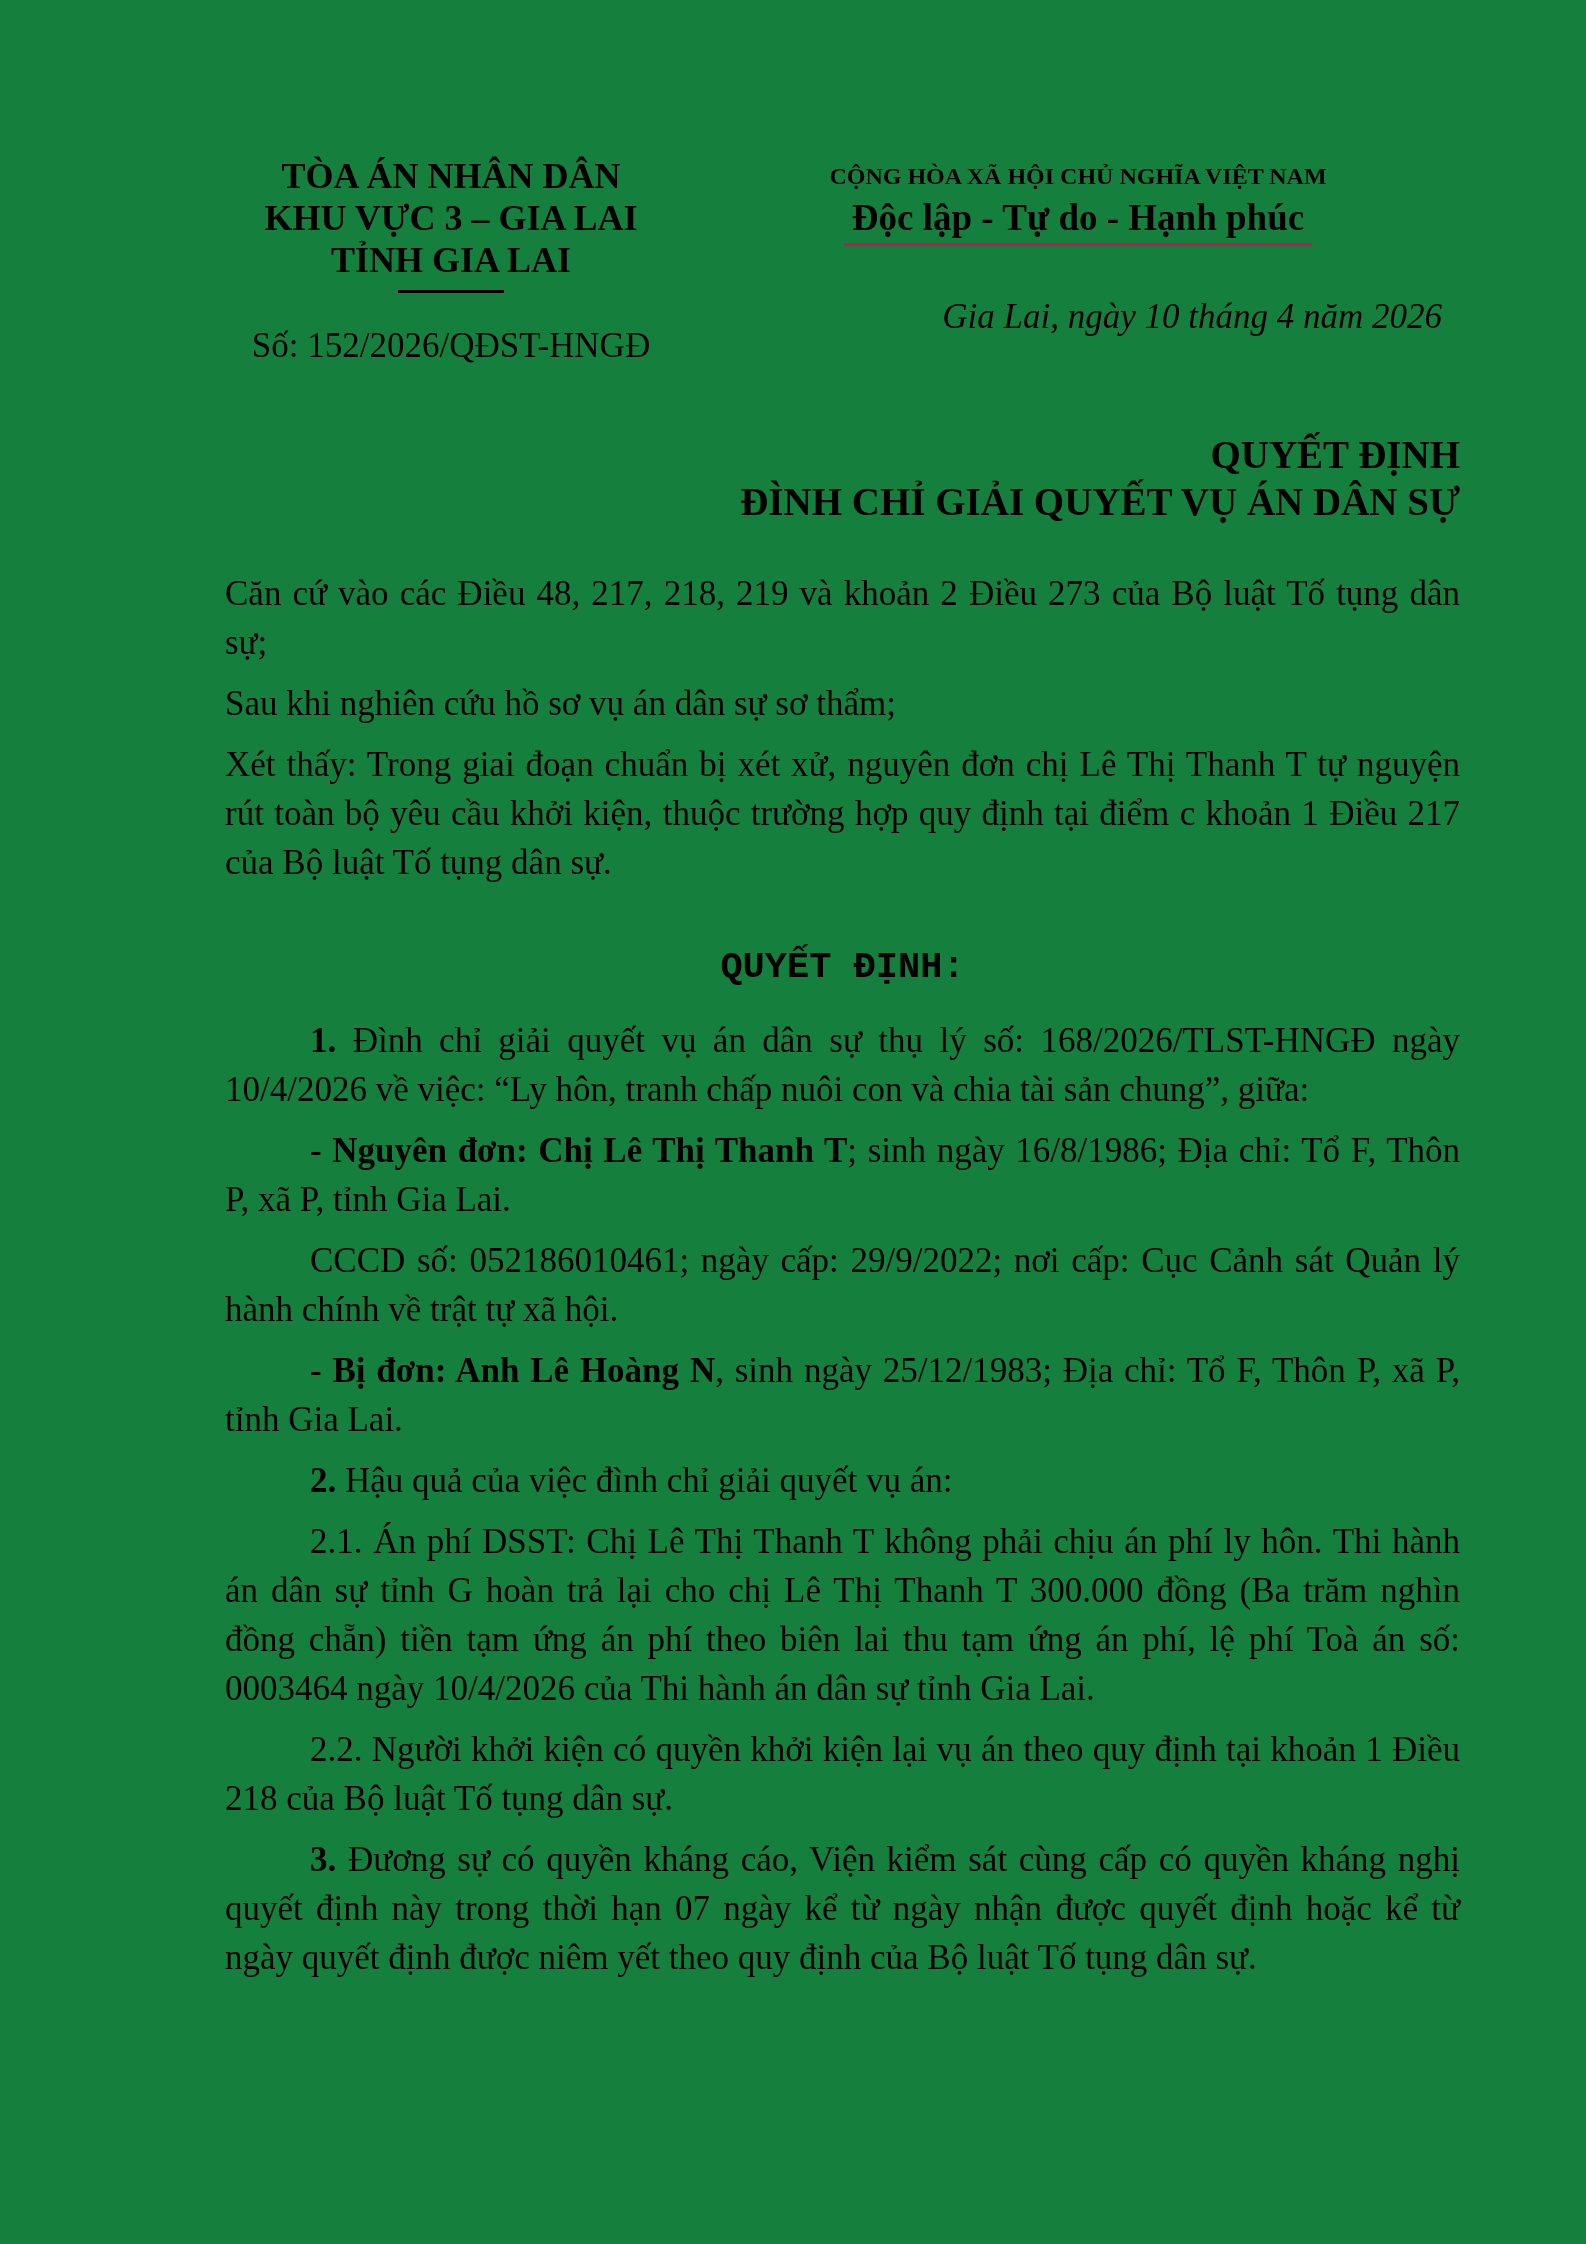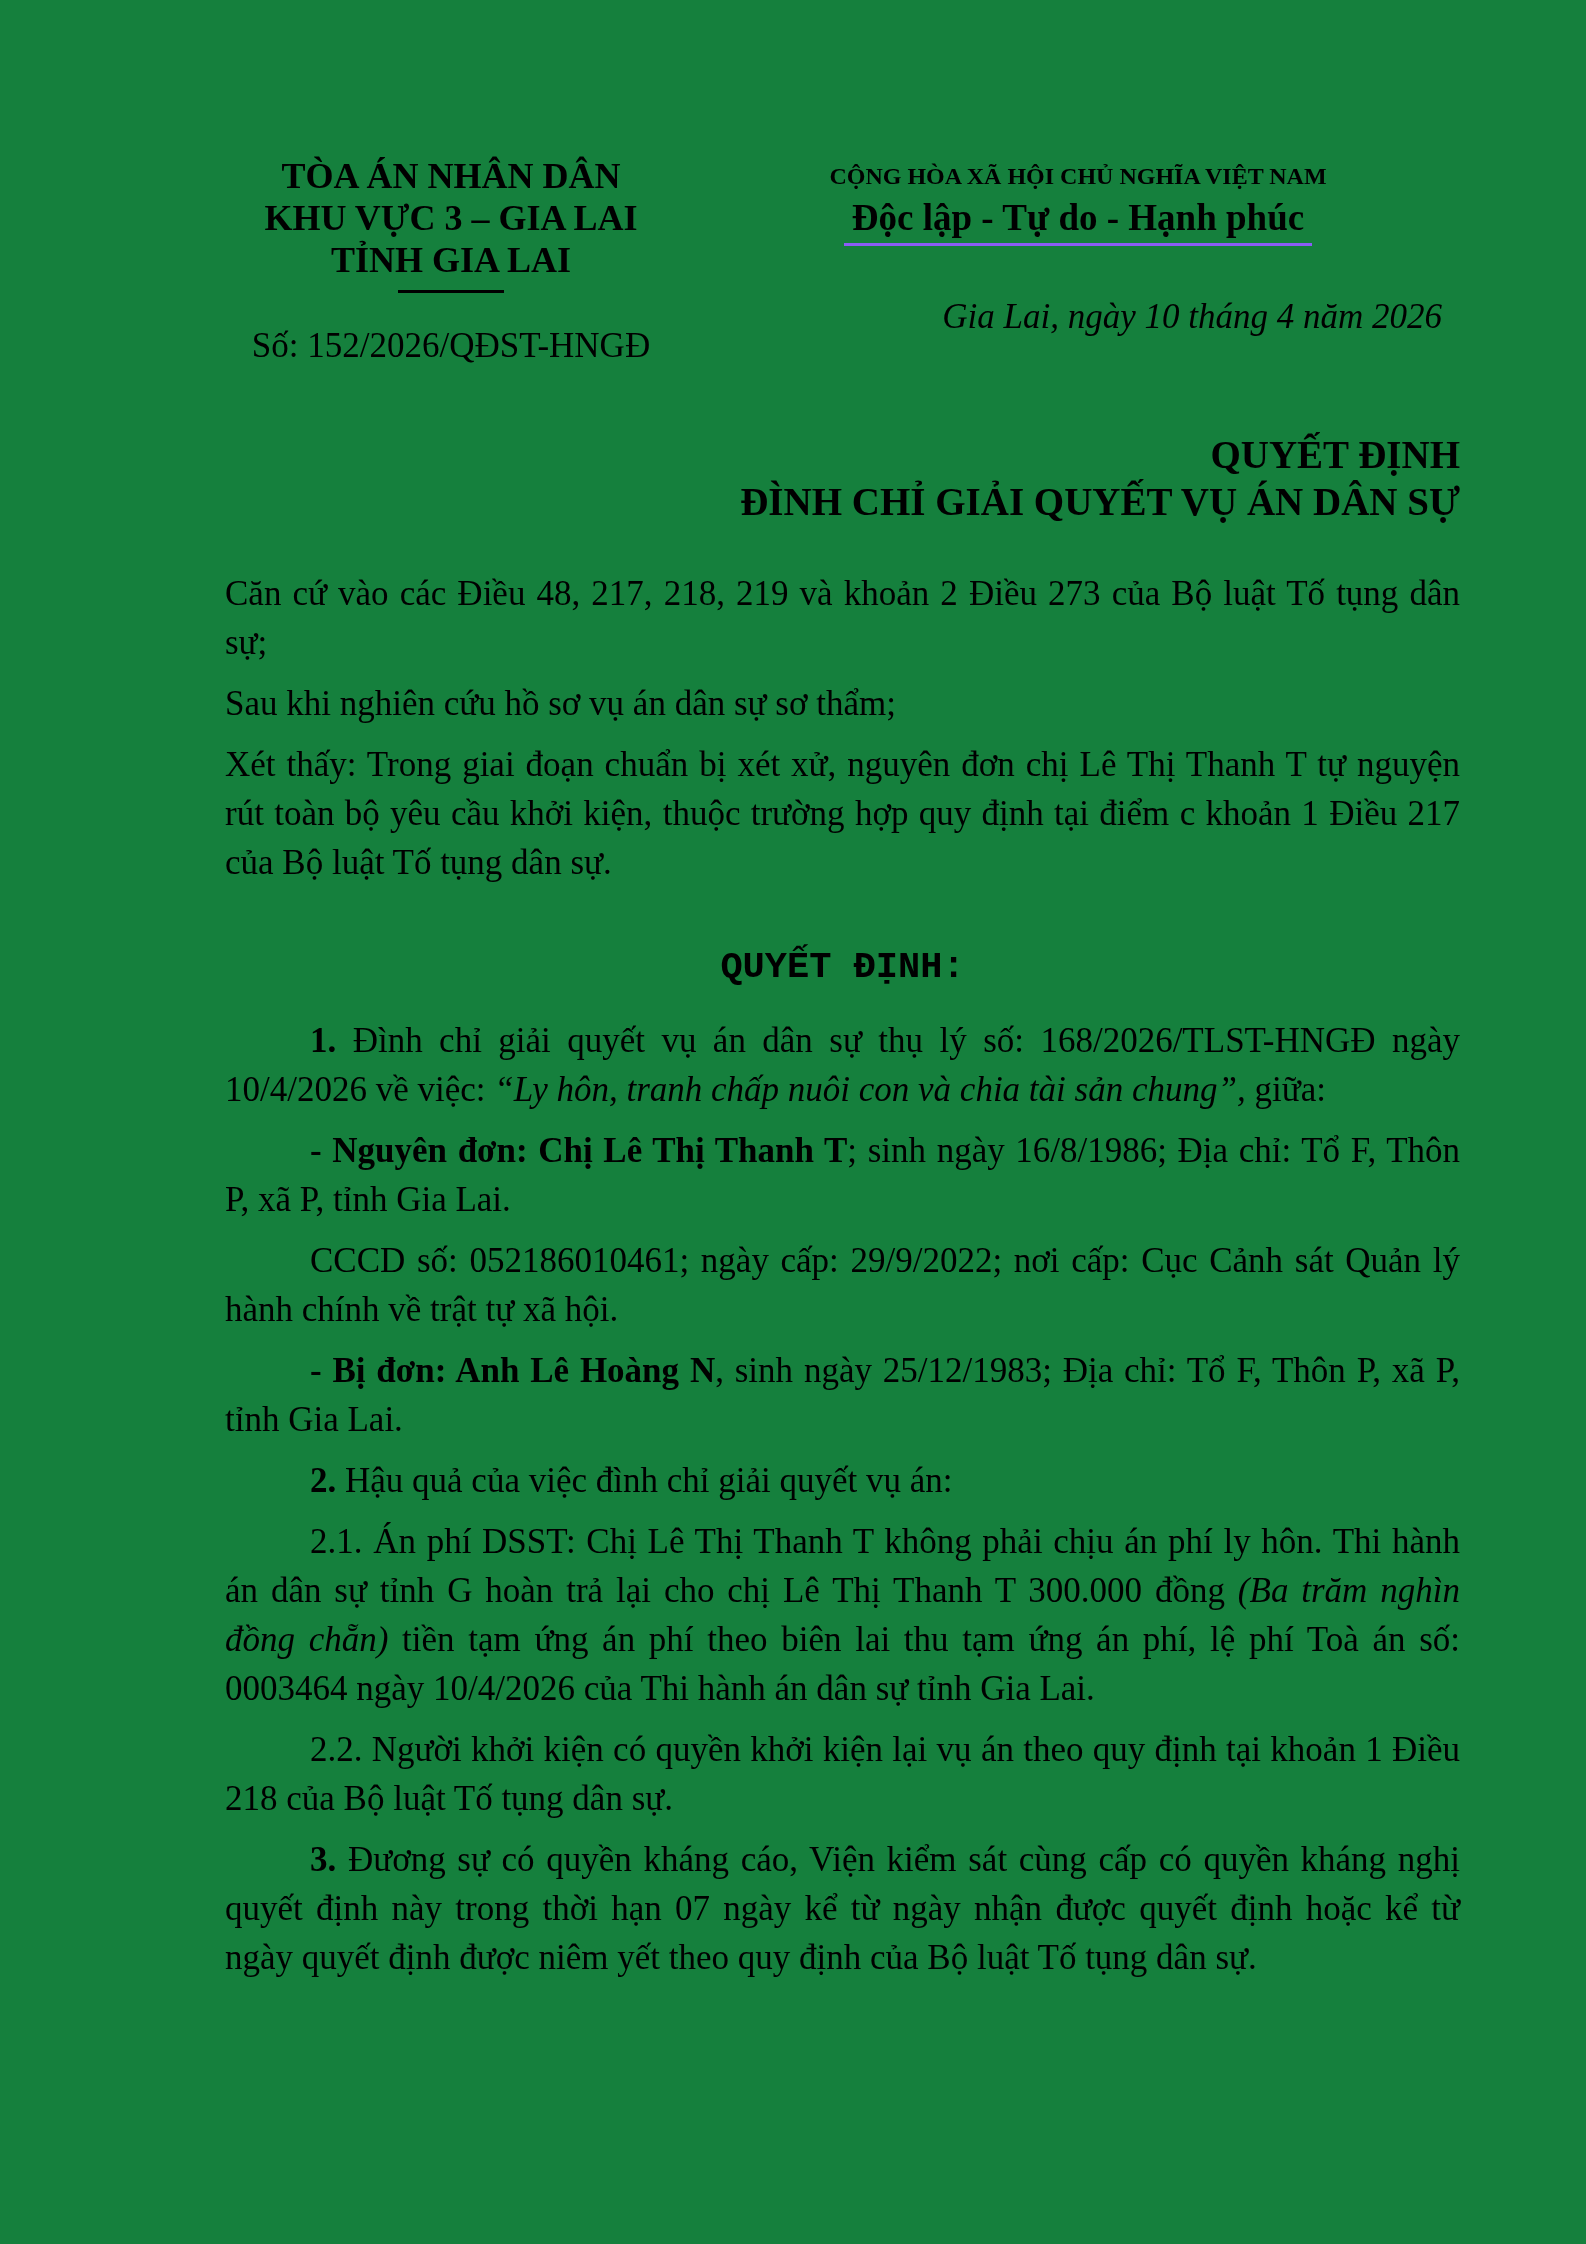--- a/index.html
+++ b/index.html
@@ -19,21 +19,21 @@
   .header-right { width: 748px; text-align: center; flex: 0 0 auto; margin-right: 8px; }
   .court-line { font-weight: bold; font-size: 36px; line-height: 42px; white-space: nowrap; }
   .rule-short { width: 106px; height: 3px; background: #000; margin: 9px auto 0 auto; }
   .doc-number { font-size: 35px; line-height: 50px; margin-top: 28px; white-space: nowrap; }
   .motto-line1 { font-weight: bold; font-size: 24px; line-height: 42px; white-space: nowrap; }
   .motto-line2-wrap { line-height: 42px; }
   .motto-line2 {
     display: inline-block;
     font-weight: bold;
     font-size: 37px;
-    border-bottom: 3px solid #8b5cf6;
+    border-bottom: 3px solid #be185d;
     padding: 0 8px 4px 8px;
     white-space: nowrap;
     text-align: center;
   }
   .date-line {
     font-style: italic;
     font-size: 35px;
     line-height: 50px;
     margin-top: 46px;
     text-align: right;
@@ -48,21 +48,21 @@
   .para.center-heading {
     text-align: center;
     text-indent: 0;
     font-weight: bold;
     font-size: 37px;
     margin-top: 56px;
     margin-bottom: 24px;
     font-family: Liberation Mono, monospace;
   }
   .run-b { font-weight: bold; }
-  .run-i { font-style: italic; }
+  .run-i { }
 </style>
 </head>
 <body>
 
 <div class="page">
 
   <div class="header">
 
     <div class="header-left">
       <div class="court-line">TÒA ÁN NHÂN DÂN</div>

